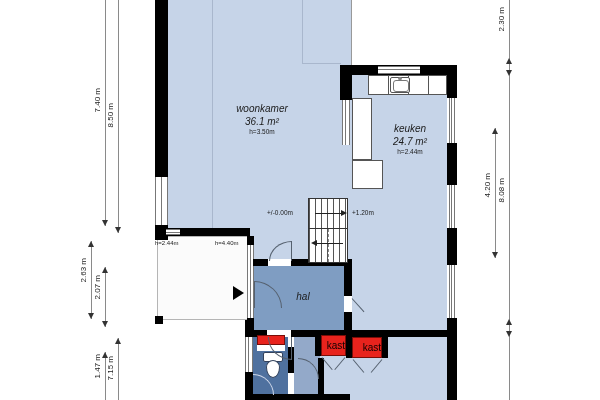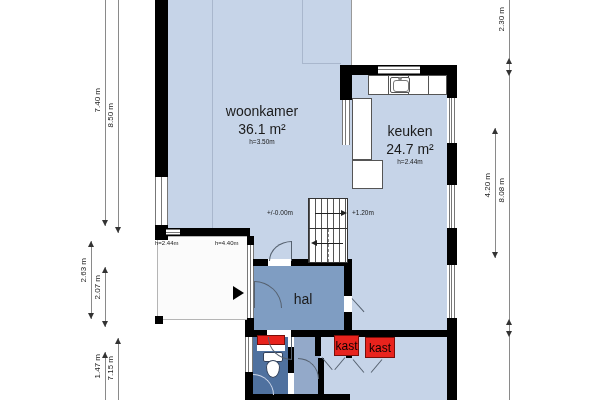--- a/index.html
+++ b/index.html
@@ -18,28 +18,28 @@
   .thinline{position:absolute;background:#a9b7cd;}
   .dimline{position:absolute;width:1px;background:#8a8a8a;}
   .dimlabel{position:absolute;font-size:8px;color:#222;writing-mode:vertical-rl;
             transform:rotate(180deg);white-space:nowrap;}
   .ah{position:absolute;width:0;height:0;}
   .ah.up{border-left:3px solid transparent;border-right:3px solid transparent;border-bottom:6px solid #333;}
   .ah.down{border-left:3px solid transparent;border-right:3px solid transparent;border-top:6px solid #333;}
   .ah.left{border-top:3px solid transparent;border-bottom:3px solid transparent;border-right:6px solid #222;}
   .ah.right{border-top:3px solid transparent;border-bottom:3px solid transparent;border-left:6px solid #222;}
   .rlabel{position:absolute;text-align:center;color:#1b1b1b;line-height:1.3;}
-  .t10{font-size:14px;} .t11{font-size:11px;} .t7{font-size:6.5px;}
+  .t10{font-size:10px;font-style:italic;} .t11{font-size:11px;} .t7{font-size:6.5px;}
   .arc{position:absolute;background:transparent;border:0 solid #55606e;}
   .dline{position:absolute;height:1px;background:#55606e;transform-origin:left center;}
   .fix{position:absolute;background:#fff;border:1px solid #555;box-sizing:border-box;}
   .stairs{position:absolute;background:#fff;border:1px solid #333;box-sizing:border-box;}
   .risers{position:absolute;background:repeating-linear-gradient(to right,#555 0 1px,transparent 1px 6px);}
   .kast{position:absolute;background:#e8231d;border:1px solid #7a0d08;box-sizing:border-box;
-        display:flex;align-items:center;justify-content:center;font-size:12px;color:#100;margin-left:13px;}
+        display:flex;align-items:center;justify-content:flex-end;font-size:10px;color:#100;}
 </style>
 </head>
 <body>
 
 <div id="stage">
 
   <div class="room" style="left:167px;top:0;width:185px;height:259px;background:#c6d4e8;"></div>
   <div class="room" style="left:352px;top:75px;width:95px;height:255px;background:#c6d4e8;"></div>
   <div class="room" style="left:320px;top:337px;width:127px;height:63px;background:#c6d4e8;"></div>
   <div class="room" style="left:294px;top:337px;width:26px;height:63px;background:#93a9c9;"></div>

